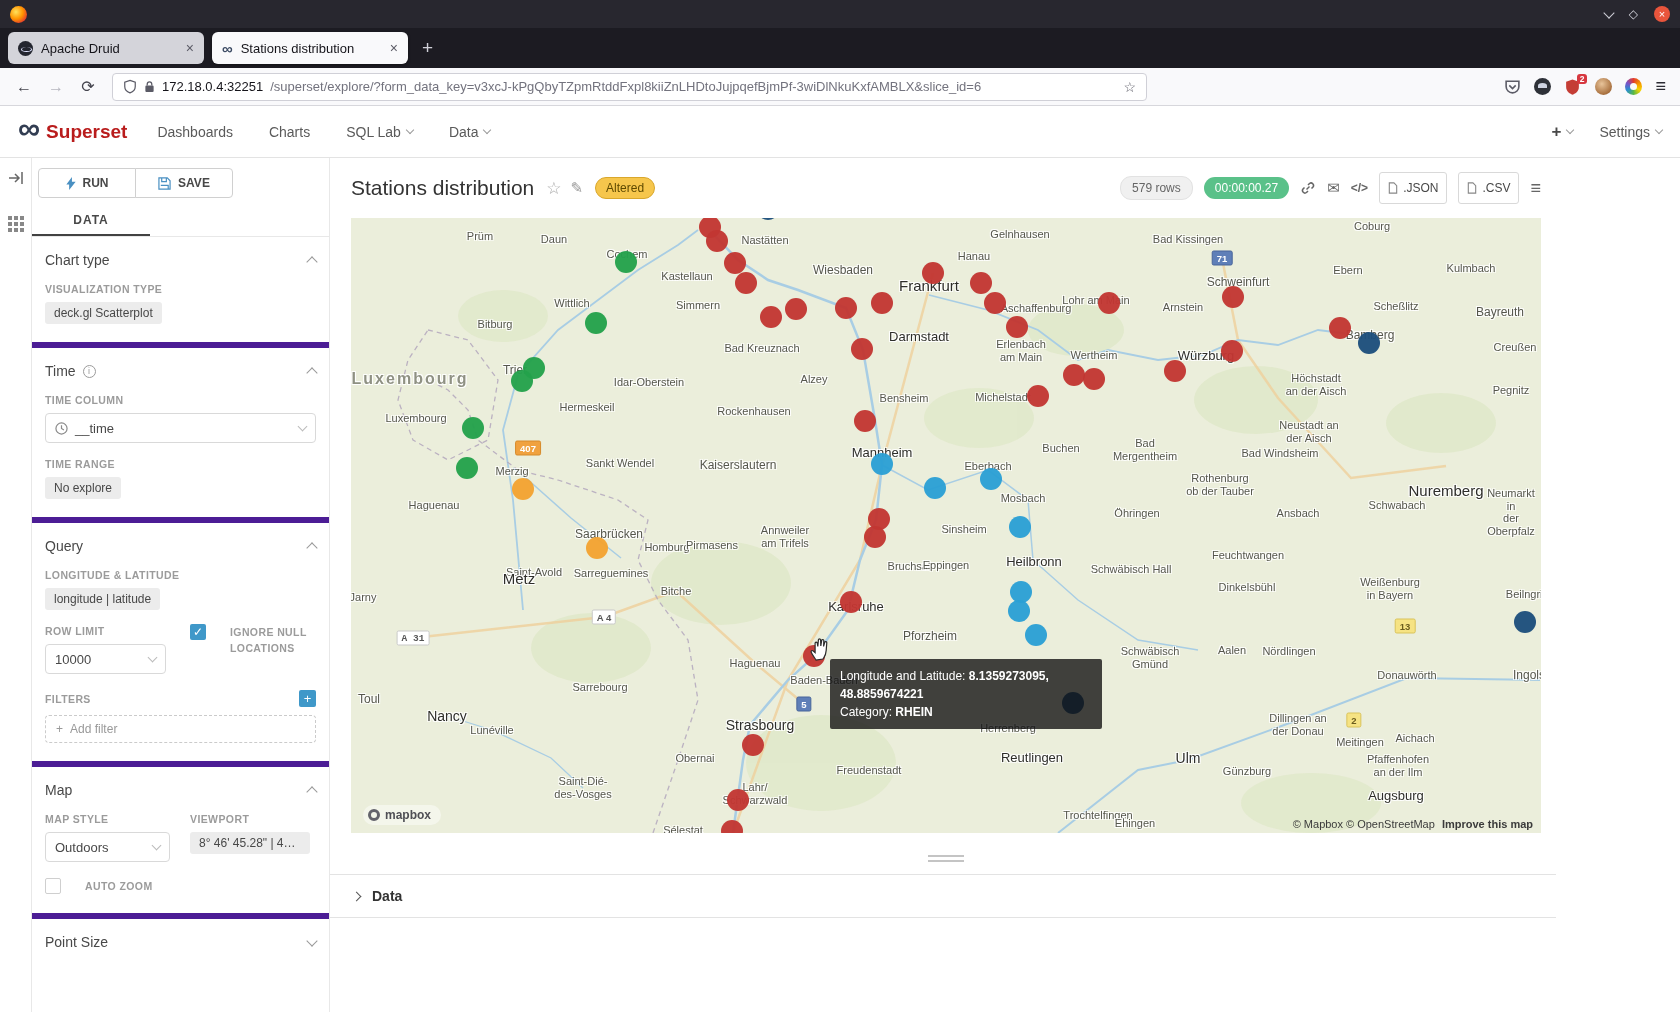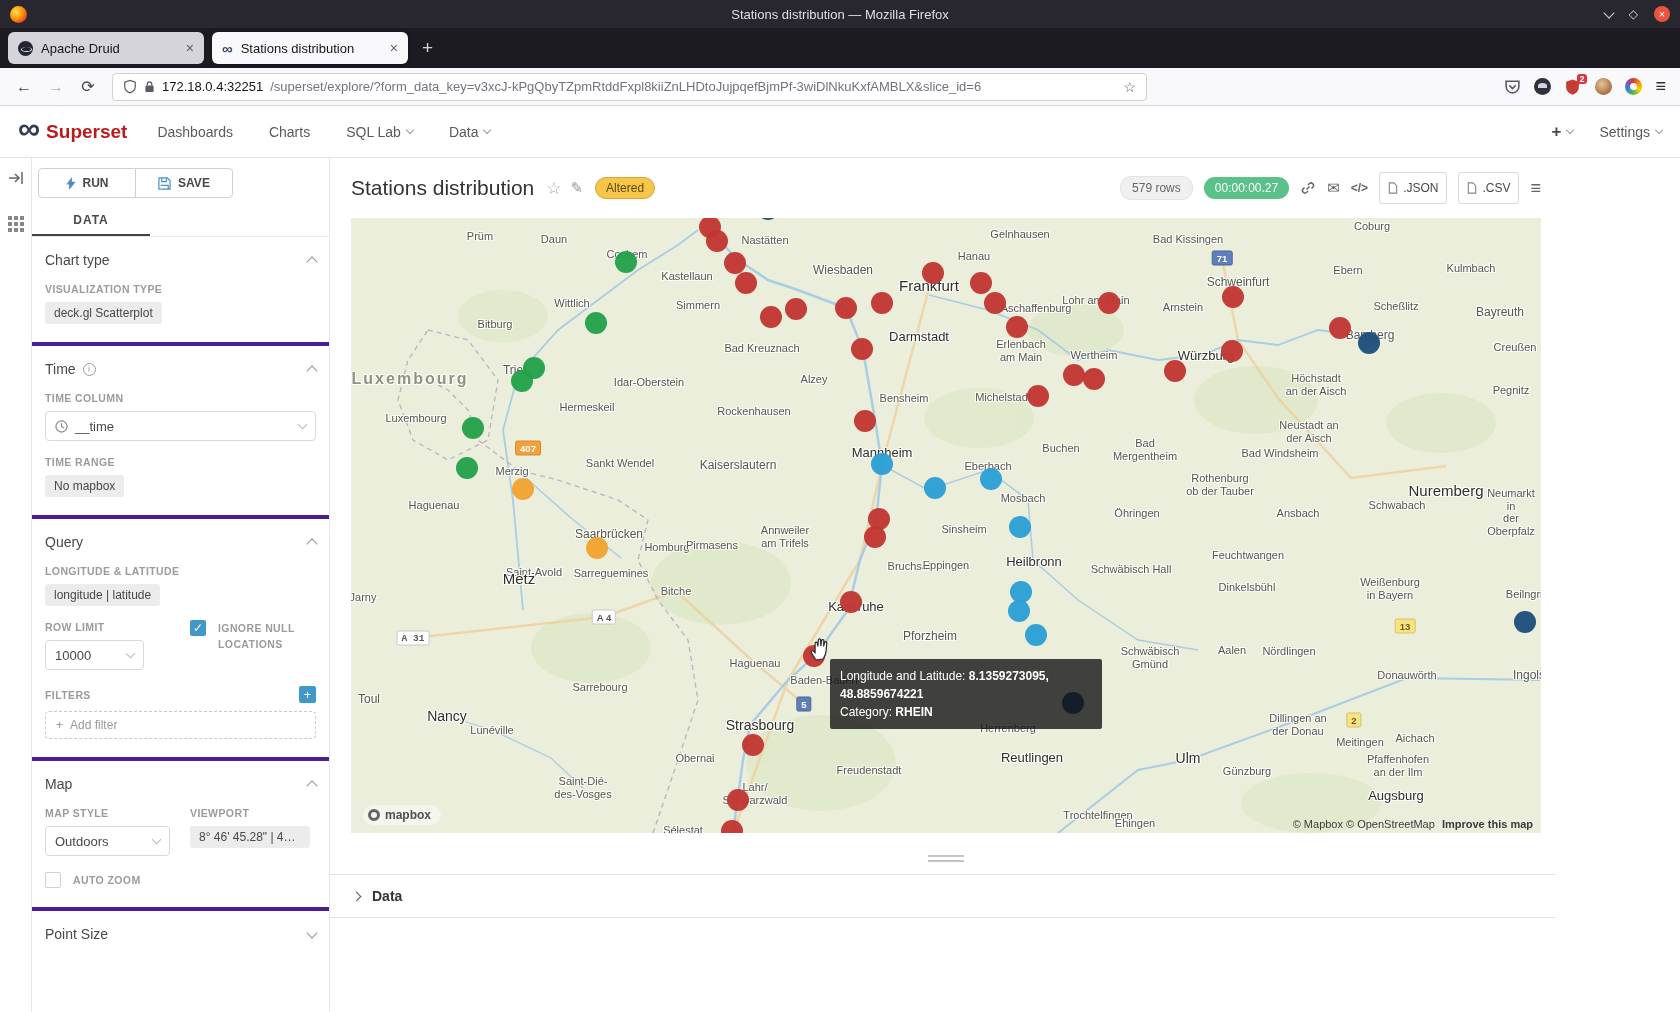--- a/index.html
+++ b/index.html
@@ -61,36 +61,36 @@
   .content{display:flex;height:854px}
   .iconrail{width:32px;border-right:1px solid #e8e8e8;background:#fff;display:flex;flex-direction:column;align-items:center;padding-top:12px;gap:30px}
 
   .controlpanel{width:298px;border-right:1px solid #e8e8e8;background:#fff;overflow:hidden}
   .btn-row{display:flex;padding:10px 0 0 6px}
   .btn{height:30px;background:#fff;border:1px solid #d0d0d0;display:flex;align-items:center;justify-content:center;gap:7px;font-size:12px;font-weight:bold;color:#484848;width:98px}
   .btn.run{border-radius:4px 0 0 4px}
   .btn.save{border-radius:0 4px 4px 0;margin-left:-1px}
   .data-tab-row{border-bottom:1px solid #e8e8e8;margin-top:6px}
   .data-tab{width:118px;text-align:center;padding:9px 0 7px;font-size:12px;font-weight:bold;letter-spacing:1px;color:#484848;border-bottom:2px solid #424242}
-  .section{border-bottom:4px solid #4c1d95;padding:15px 13px 18px}
+  .section{border-bottom:6px solid #4c1d95;padding:15px 13px 18px}
   .sec-head{display:flex;align-items:center;font-size:14px;color:#484848}
   .sec-head .chev{margin-left:auto}
   .chev{width:8px;height:8px;border-right:1.5px solid #999;border-bottom:1.5px solid #999;display:inline-block}
   .chev.up{transform:rotate(-135deg);margin-top:4px}
   .chev.down{transform:rotate(45deg);margin-top:-2px}
   .chev.right{transform:rotate(-45deg)}
   .info-i{width:13px;height:13px;border:1px solid #9b9b9b;border-radius:50%;color:#9b9b9b;font-size:9px;display:inline-flex;align-items:center;justify-content:center;margin-left:7px;font-style:normal}
   .info-i::after{content:"i"}
   .ctl-label{font-size:10.5px;font-weight:bold;color:#9b9b9b;letter-spacing:.4px;margin:15px 0 7px}
   .chip{display:inline-block;background:#ececec;border-radius:3px;padding:4px 9px;font-size:12px;color:#484848}
   .chip.trunc{max-width:120px;white-space:nowrap;overflow:hidden;text-overflow:ellipsis}
   .select{height:30px;border:1px solid #d9d9d9;border-radius:4px;display:flex;align-items:center;padding:0 9px;gap:7px;font-size:13px;color:#484848;background:#fff}
   .sel-caret{width:7px;height:7px;border-right:1.3px solid #bbb;border-bottom:1.3px solid #bbb;transform:rotate(45deg);margin-left:auto;margin-top:-3px}
   .two-col{display:grid;grid-template-columns:145px 1fr;column-gap:0}
-  .checkline{display:flex;gap:12px;align-items:flex-start}
+  .checkline{display:flex;gap:24px;align-items:flex-start}
   .checkbox{width:16px;height:16px;border-radius:2px;flex:none}
   .checkbox.checked{background:#3f98c9;position:relative}
   .checkbox.checked::after{content:"✓";position:absolute;inset:0;color:#fff;font-size:12px;display:flex;align-items:center;justify-content:center}
   .checkbox.unchecked{border:1px solid #cfcfcf;background:#fff}
   .chk-label{font-size:10.5px;font-weight:bold;color:#9b9b9b;letter-spacing:.4px;line-height:1.5;margin-top:1px}
   .filters-row{display:flex;align-items:center;margin-top:16px}
   .plus-btn{margin-left:auto;width:17px;height:17px;background:#3f98c9;border-radius:2px;color:#fff;font-size:13px;display:flex;align-items:center;justify-content:center}
   .add-filter{margin-top:8px;height:28px;border:1px dashed #cbcbcb;border-radius:4px;display:flex;align-items:center;padding:0 10px;gap:7px;color:#999;font-size:12px}
 
   
@@ -134,21 +134,20 @@
   .data-panel .chev{border-color:#555;width:7px;height:7px}
   .data-panel-label{font-size:14px;font-weight:bold;color:#333}
 </style>
 </head>
 <body>
 
 <div class="window">
 
   <div class="titlebar">
     <div class="fx-logo"></div>
-    <div class="win-title">Stations distribution — Mozilla Firefox</div>
     <div class="win-controls">
       <span class="win-chev"></span>
       <span class="win-max">◇</span>
       <span class="win-close">×</span>
     </div>
   </div>
 
   <div class="tabbar">
     <div class="tab inactive">
       <span class="fav-druid"></span>
@@ -288,34 +287,34 @@
         <div class="ctl-label">TIME COLUMN</div>
         <div class="select">
           <svg width="13" height="13" viewBox="0 0 14 14">
               <circle cx="7" cy="7" r="6" fill="none" stroke="#8a8a8a" stroke-width="1.3"></circle>
               <path d="M7 3.5 V7 l2.6 1.6" fill="none" stroke="#8a8a8a" stroke-width="1.3"></path>
             </svg>
           <span>__time</span>
           <i class="sel-caret"></i>
         </div>
         <div class="ctl-label">TIME RANGE</div>
-        <span class="chip">No mapbox</span>
+        <span class="chip">No explore</span>
       </div>
 
       <div class="section">
         <div class="sec-head">
           <span>Query</span>
           <i class="chev up"></i>
         </div>
         <div class="ctl-label">LONGITUDE &amp; LATITUDE</div>
         <span class="chip">longitude | latitude</span>
         <div class="two-col">
           <div>
             <div class="ctl-label">ROW LIMIT</div>
-            <div class="select" style="width:99px">
+            <div class="select" style="width:121px">
               <span>10000</span>
               <i class="sel-caret"></i>
             </div>
           </div>
           <div style="margin-top:14px">
             <div class="checkline">
               <span class="checkbox checked"></span>
               <span class="chk-label">IGNORE NULL LOCATIONS</span>
             </div>
           </div>

